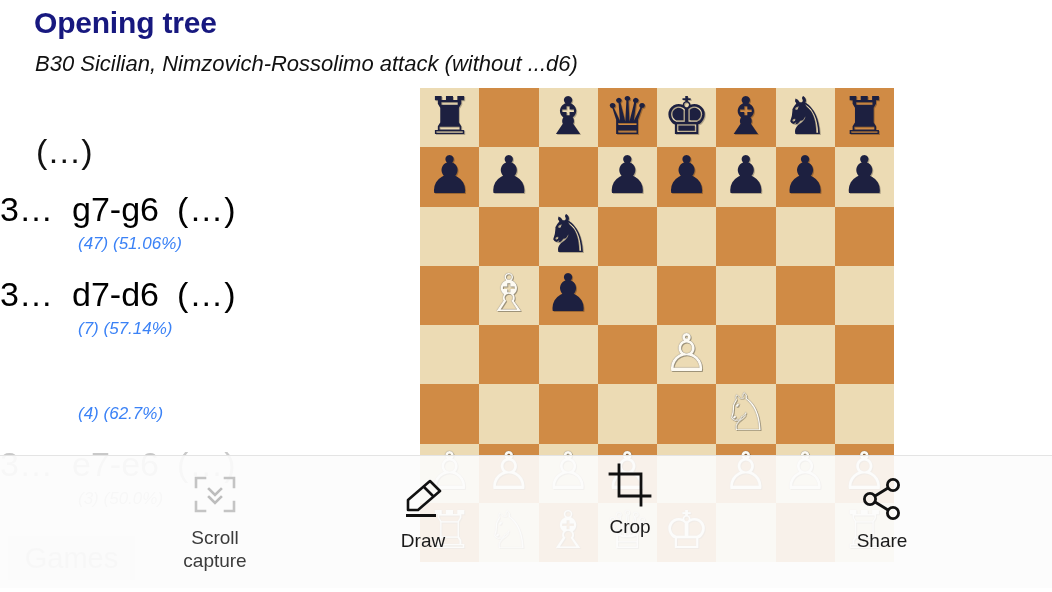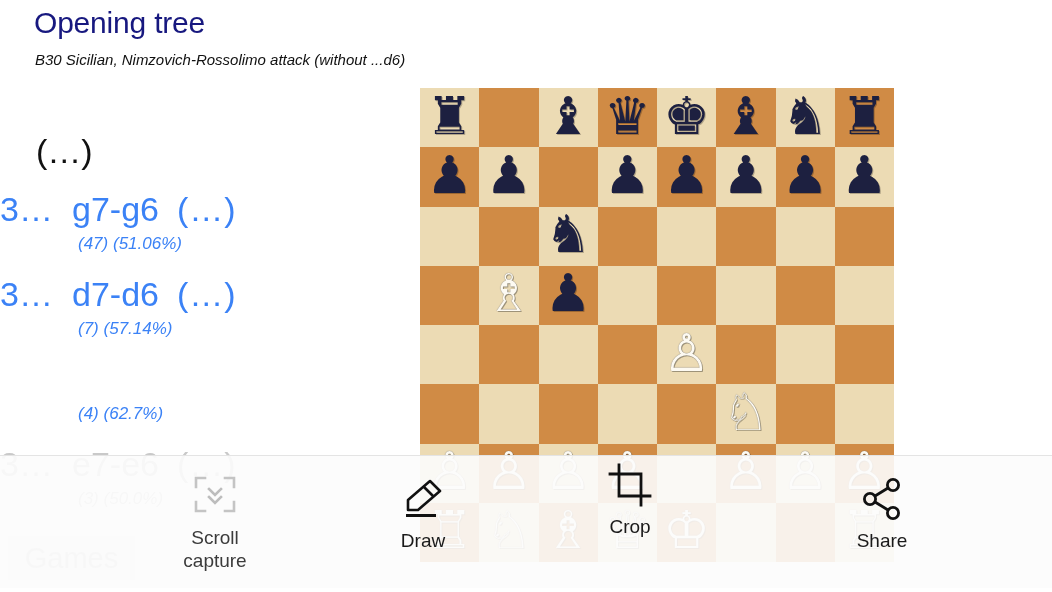--- a/index.html
+++ b/index.html
@@ -14,29 +14,29 @@
     position: relative;
     width: 1052px; height: 592px;
     background: #ffffff;
   }
 
   
   .page-title {
     position: absolute;
     left: 34px; top: 6px;
     font-size: 30px;
-    font-weight: normal;
+    font-weight: bold;
     color: #17187f;
     letter-spacing: -0.2px;
     white-space: nowrap;
   }
   .page-subtitle {
     position: absolute;
     left: 35px; top: 51px;
-    font-size: 15px;
+    font-size: 22px;
     font-style: italic;
     color: #111111;
     white-space: nowrap;
   }
 
   
   .movelist {
     position: absolute;
     left: 0; top: 120px;
     width: 415px;
@@ -54,21 +54,21 @@
     position: relative;
     height: 85px;
     white-space: nowrap;
   }
   .move-main {
     position: absolute;
     left: 0; top: 0;
     height: 54px;
     line-height: 54px;
     font-size: 34px;
-    color: #3b82f6;
+    color: #000000;
     white-space: nowrap;
   }
   .mv-num { display: inline-block; min-width: 72px; }
   .mv-piece { font-size: 31px; letter-spacing: 0; }
   .mv-san { }
   .mv-cont { margin-left: 18px; letter-spacing: 1px; }
   .move-stats {
     position: absolute;
     left: 78px; top: 52px;
     font-size: 17px;

